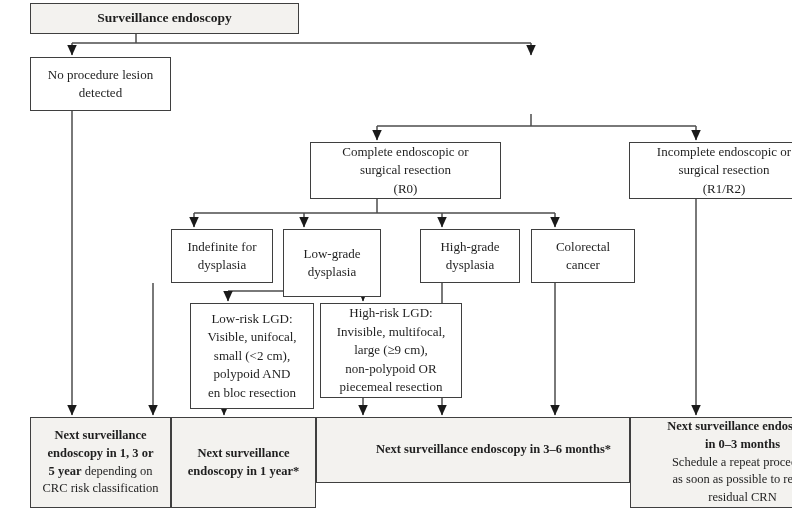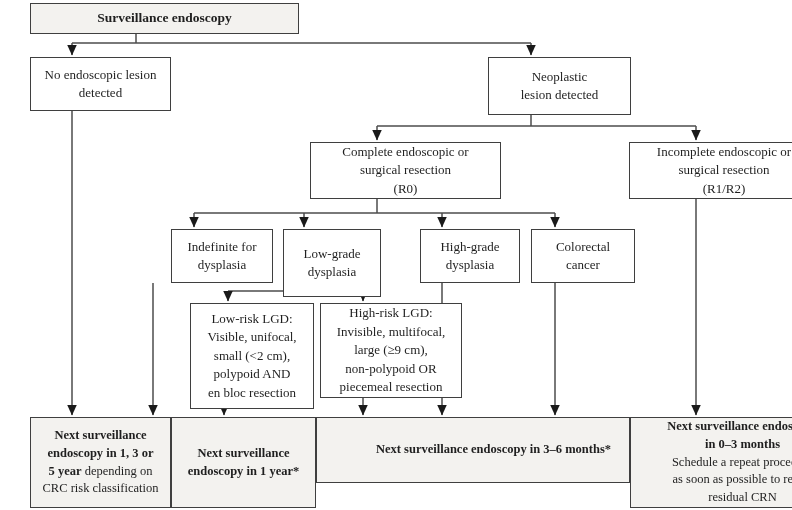--- a/index.html
+++ b/index.html
@@ -78,28 +78,24 @@
       <line x1="555" y1="283" x2="555" y2="415"></line>
       <line x1="696" y1="199" x2="696" y2="415"></line>
     </g>
   </svg>
 
   <div id="n-surveillance" class="node shaded bold">
     <span>Surveillance endoscopy</span>
   </div>
 
   <div id="n-nonneo" class="node">
-    <span>No endoscopic lesion
+    <span>No procedure lesion
 detected</span>
   </div>
 
-  <div id="n-neo" class="node">
-    <span>Neoplastic
-lesion detected</span>
-  </div>
 
   <div id="n-r0" class="node">
     <span>Complete endoscopic or
 surgical resection
 (R0)</span>
   </div>
 
   <div id="n-r1r2" class="node">
     <span>Incomplete endoscopic or
 surgical resection

